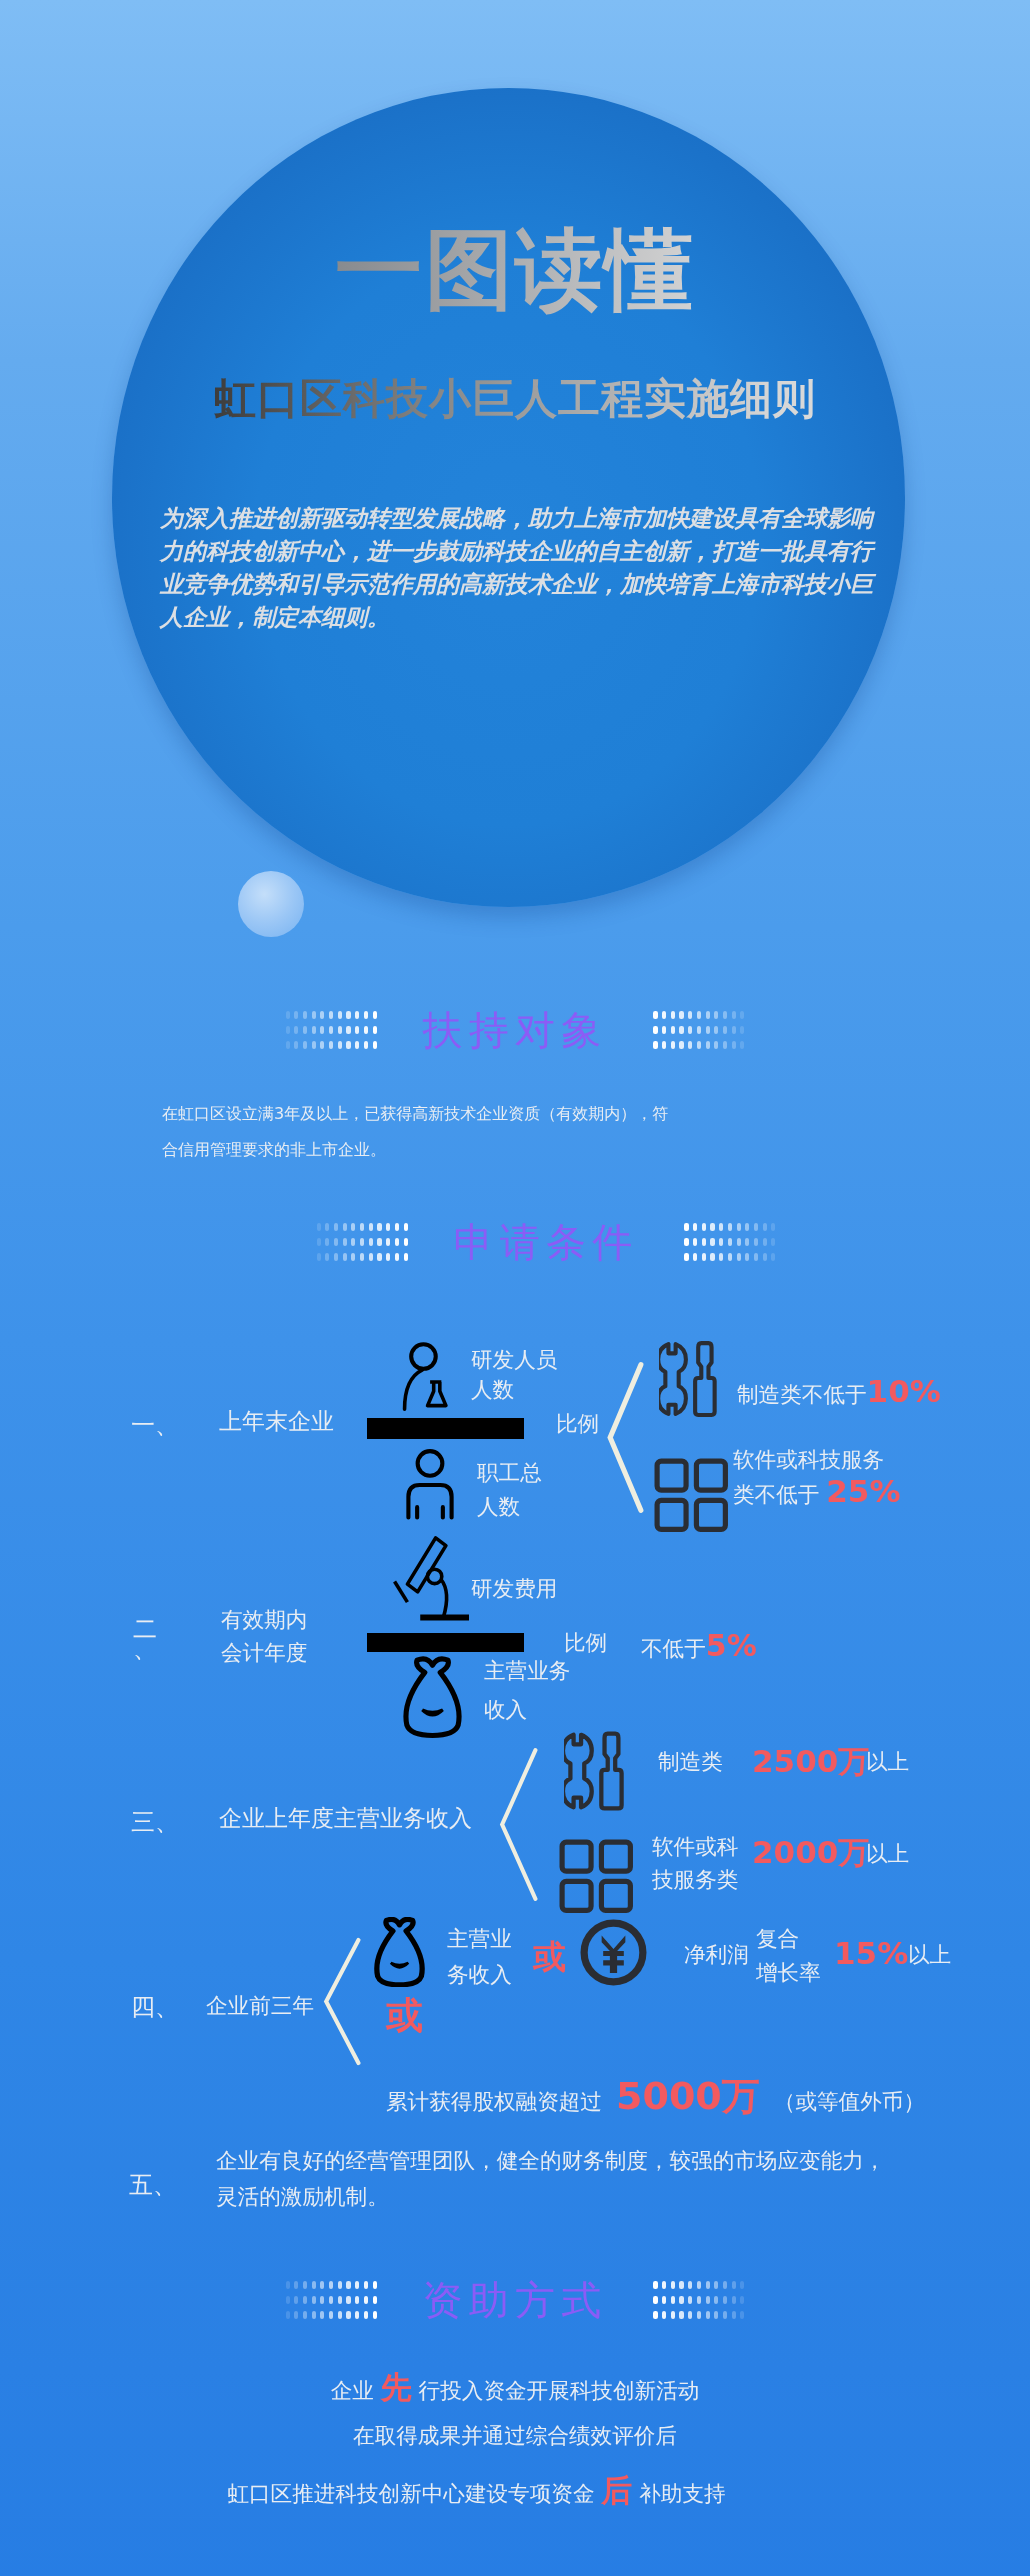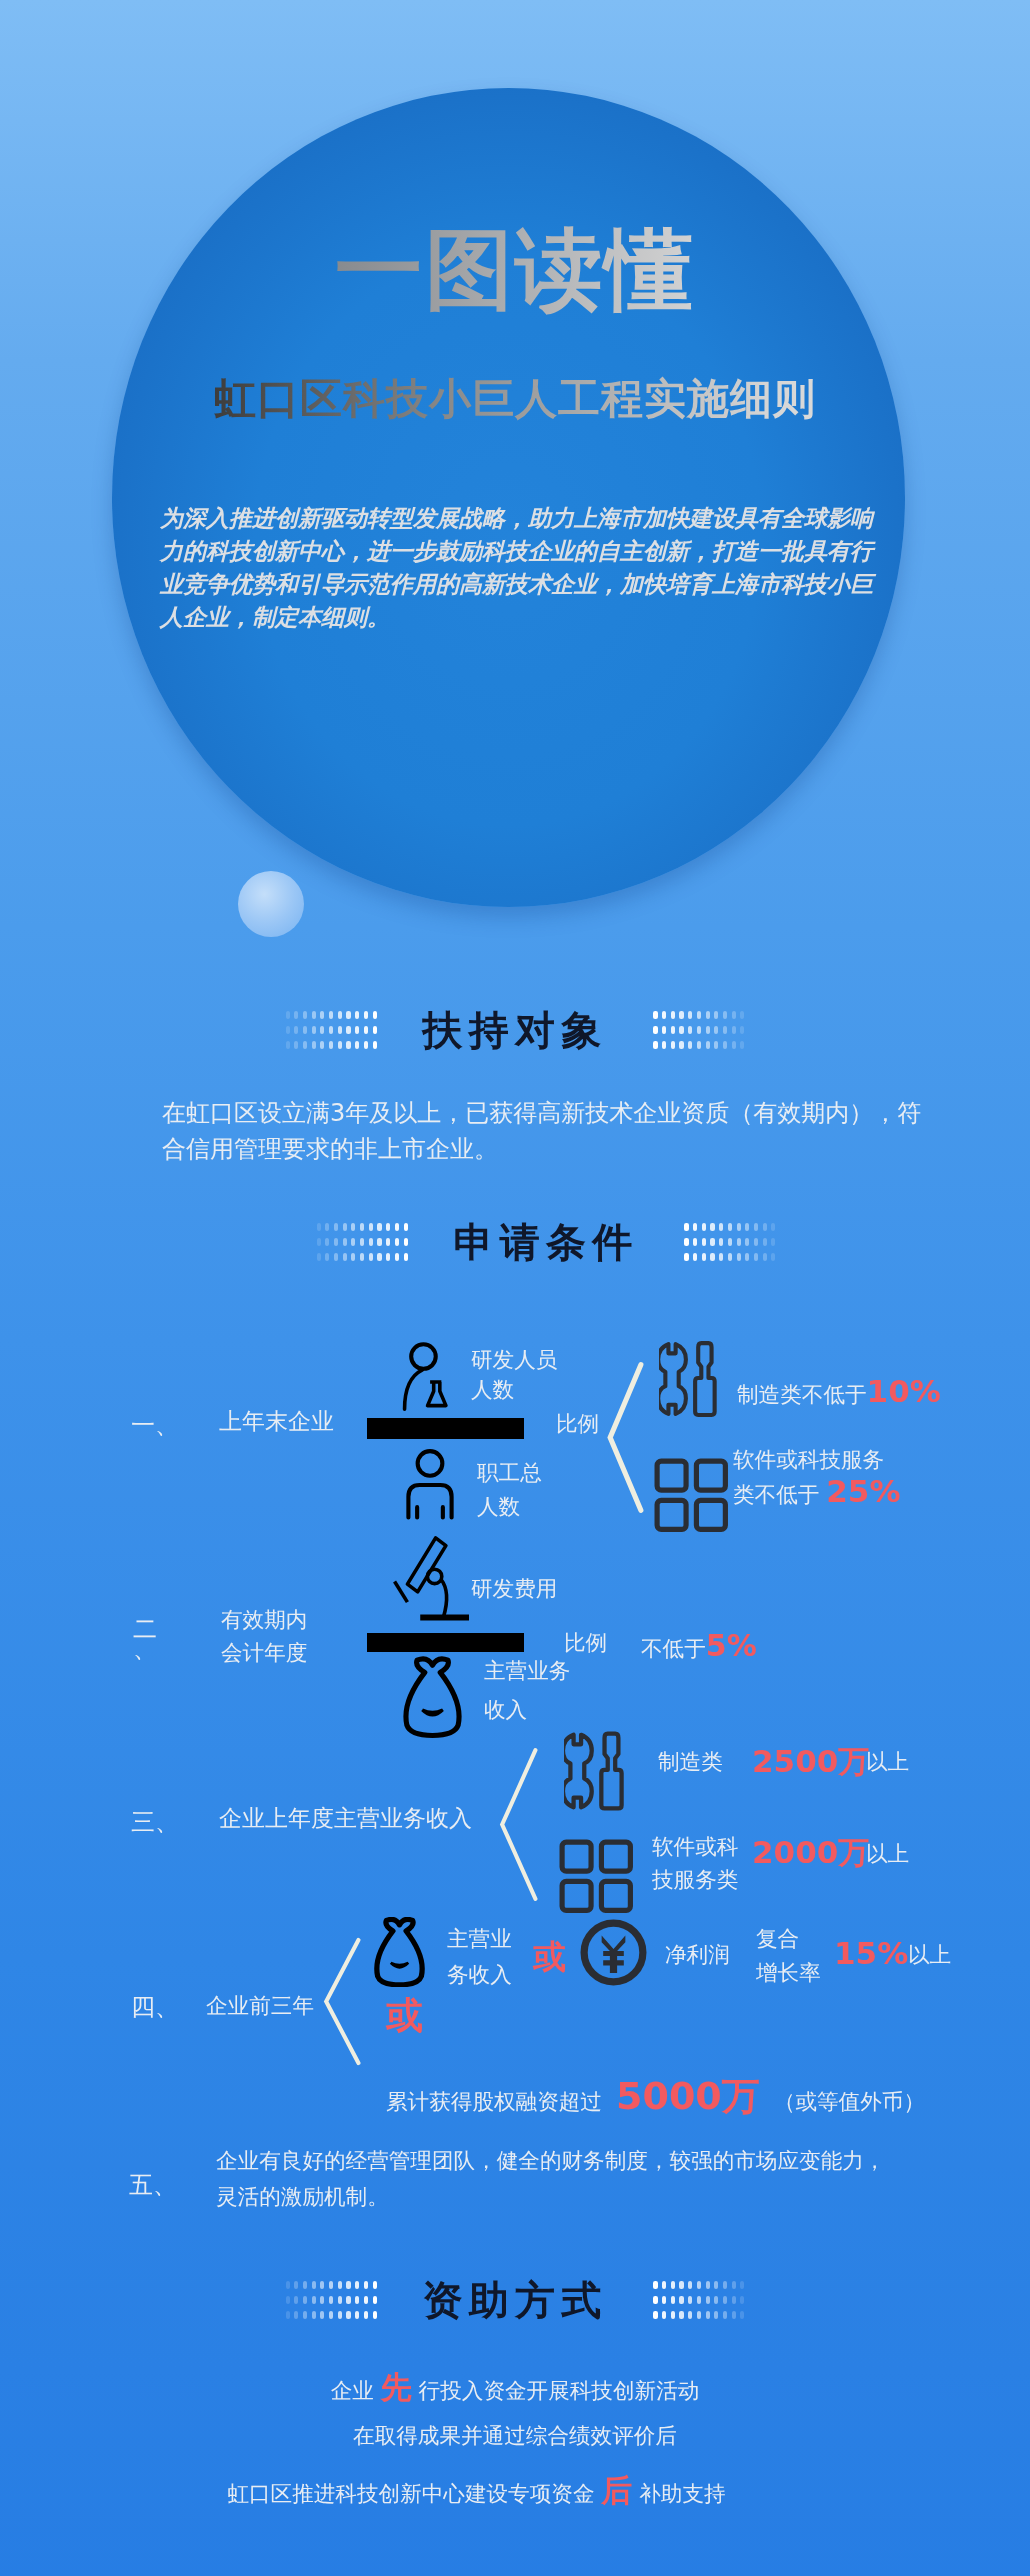--- a/index.html
+++ b/index.html
@@ -46,21 +46,21 @@
     background: radial-gradient(circle at 40% 35%, #d9eafc 0%, #a9cef7 50%, #7eb6f2 100%);
     opacity: 0.85;
   }
 
   
   .sec-head {
     left: 0; width: 1030px; height: 62px;
     display: flex; align-items: center; justify-content: center; gap: 46px;
   }
   .sec-head .title {
-    font-size: 40px; font-weight: bold; color: #0f172a; letter-spacing: 6.2px;
+    font-size: 40px; font-weight: normal; color: #8b5cf6; letter-spacing: 6.2px;
   }
   .dots { display: flex; flex-direction: column; gap: 7.2px; }
   .dots .row { display: flex; gap: 4.6px; }
   .dots .row span { width: 4.1px; height: 8.2px; border-radius: 2.1px; background: #ffffff; }
   .dots.left .row span:nth-child(1){opacity:.15}
   .dots.left .row span:nth-child(2){opacity:.25}
   .dots.left .row span:nth-child(3){opacity:.35}
   .dots.left .row span:nth-child(4){opacity:.45}
   .dots.left .row span:nth-child(5){opacity:.55}
   .dots.left .row span:nth-child(6){opacity:.65}
@@ -74,21 +74,21 @@
   .dots.right .row span:nth-child(9){opacity:.35}
   .dots.right .row span:nth-child(8){opacity:.45}
   .dots.right .row span:nth-child(7){opacity:.55}
   .dots.right .row span:nth-child(6){opacity:.65}
   .dots.right .row span:nth-child(5){opacity:.75}
   .dots.right .row span:nth-child(4){opacity:.82}
   .dots.right .row span:nth-child(3){opacity:.88}
   .dots.right .row span:nth-child(2){opacity:.93}
   .dots.right .row span:nth-child(1){opacity:1}
 
-  .body-text { font-size: 24px; line-height: 37px; color: #e8edf3; }
+  .body-text { font-size: 16px; line-height: 37px; color: #e8edf3; }
   .num { font-size: 24px; color: #e8edf3; }
   .t42 { font-size: 21.6px; color: #e8edf3; }
   .t44 { font-size: 23px; color: #e8edf3; }
   .fraction-bar { background: #000; height: 7.2px; }
   svg { display: block; }
   .vcenter { text-align: center; }
 </style>
 </head>
 <body>
 
@@ -396,21 +396,21 @@
 </div>
 <div class="abs t42" style="left:447px; top:1924px;">主营业</div>
 <div class="abs t42" style="left:447px; top:1960px;">务收入</div>
 <div class="abs red" style="left:533px; top:1935px; font-size:33px;">或</div>
 <div class="abs" style="left:580px; top:1919px;">
   <svg width="67" height="67" viewBox="0 0 130 130">
     <circle cx="65" cy="65" r="57" fill="none" stroke="#2a2d33" stroke-width="14"></circle>
     <path d="M42 32 L65 58 L88 32 L88 45 L72 62 H85 V72 H72 V80 H85 V90 H72 V105 H58 V90 H45 V80 H58 V72 H45 V62 H58 L42 45 Z" fill="#2a2d33"></path>
   </svg>
 </div>
-<div class="abs t42" style="left:665px; top:1940px;text-align:right;">净利润</div>
+<div class="abs t42" style="left:684px; top:1940px;text-align:right;">净利润</div>
 <div class="abs t42" style="left:756px; top:1924px;">复合</div>
 <div class="abs t42" style="left:756px; top:1958px;">增长率</div>
 <div class="abs red" style="left:834px; top:1935px; font-size:31px;">15%</div>
 <div class="abs t42" style="left:908px; top:1940px;">以上</div>
 <div class="abs red" style="left:386px; top:1991px; font-size:37px;">或</div>
 <div class="abs t42" style="left:386px; top:2071px;">
   <span>累计获得股权融资超过</span>
   <span class="red" style="font-size:38px; margin:0 7.2px;">5000万</span>
   <span>（或等值外币）</span>
 </div>

